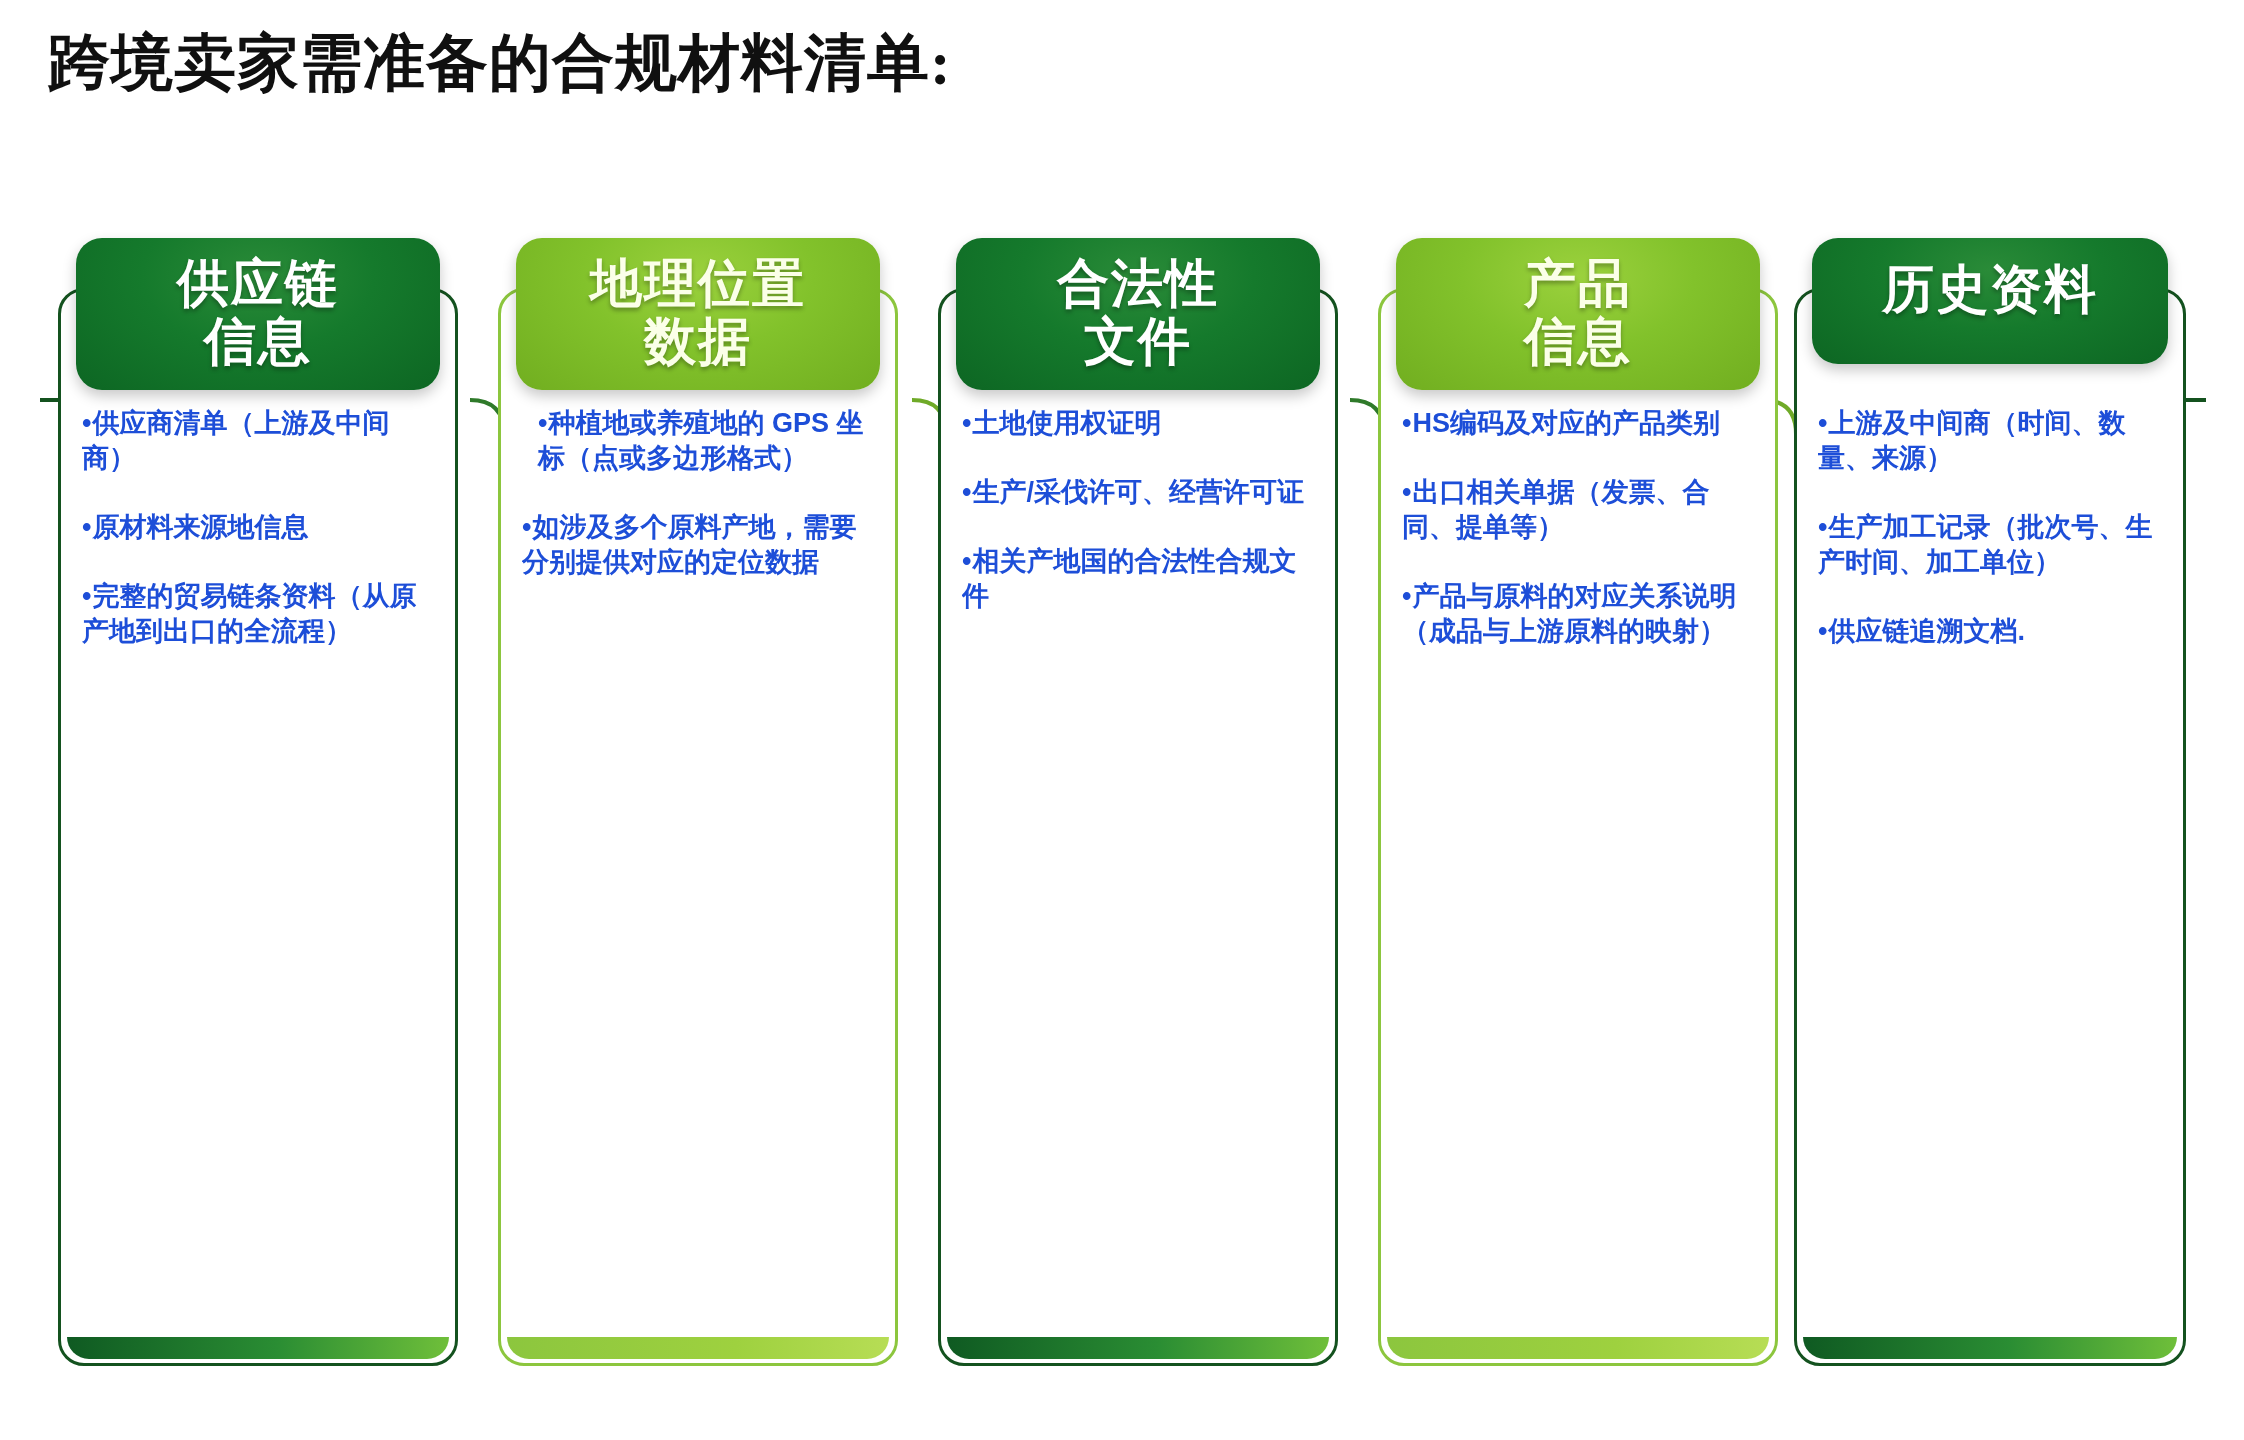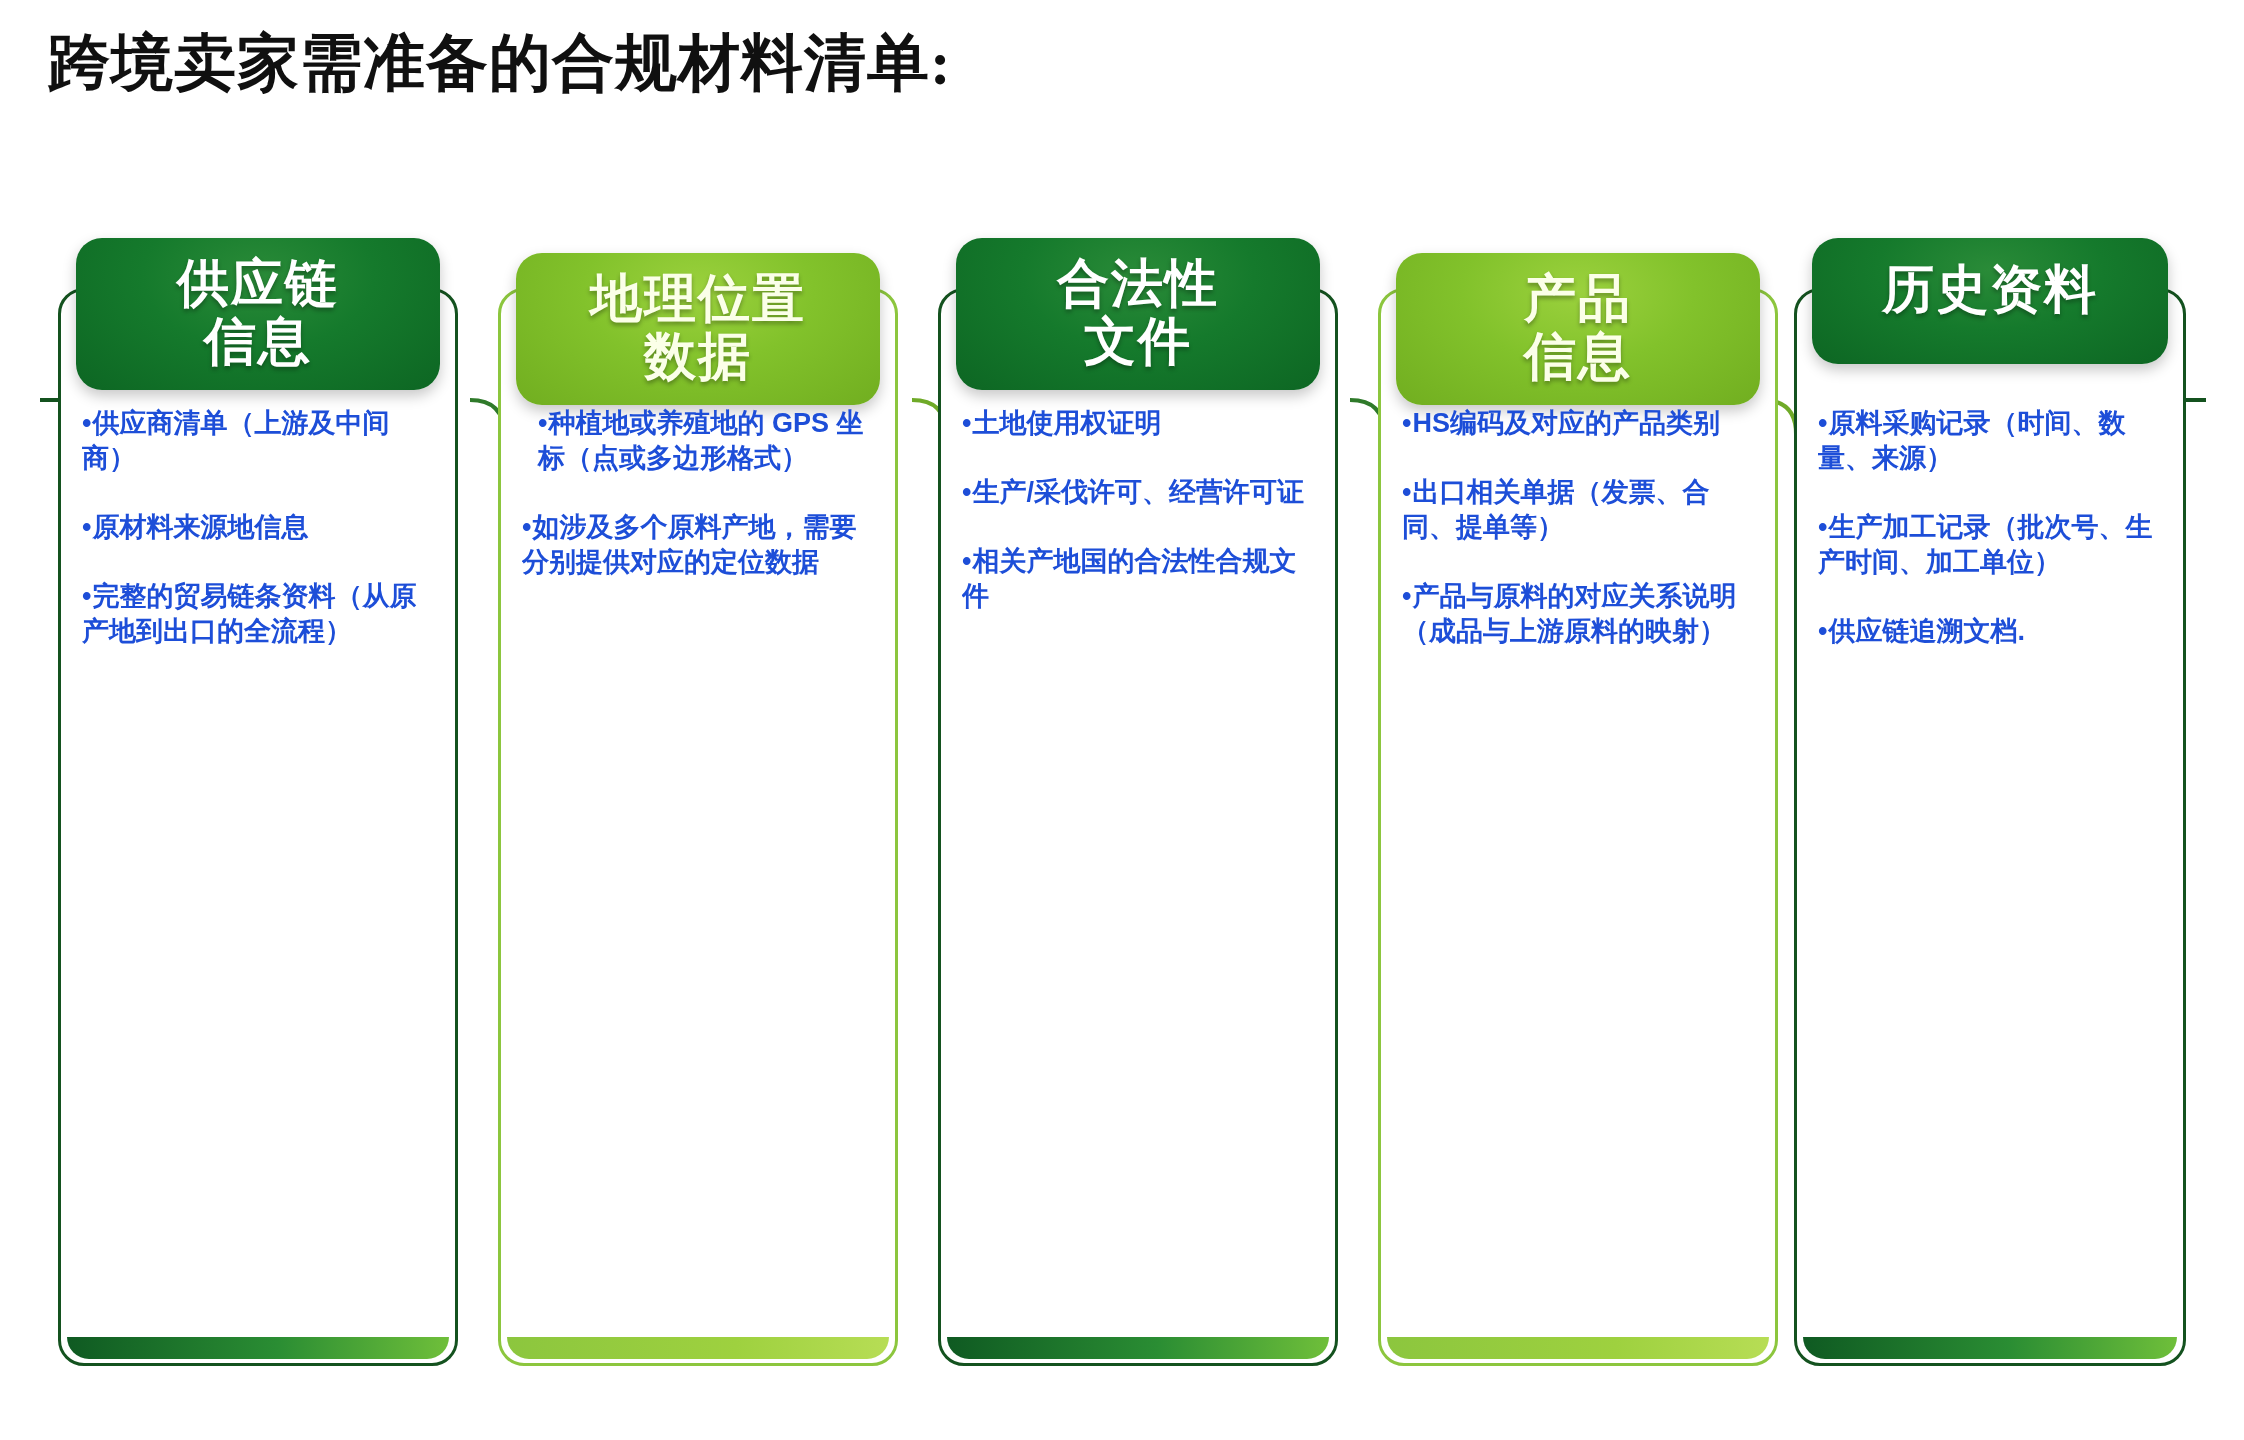--- a/index.html
+++ b/index.html
@@ -98,21 +98,20 @@
     letter-spacing: 2px;
     text-shadow: 0 3px 4px rgba(0,0,0,0.30);
     box-shadow: 0 6px 14px rgba(0,0,0,0.22);
   }
   .pill-dark {
     background: radial-gradient(ellipse at 50% 25%, #2a8b38 0%, #157a2c 45%, #0d6623 100%);
   }
   .pill-light {
     background: radial-gradient(ellipse at 50% 25%, #9bd13d 0%, #82c22b 45%, #71ae20 100%);
     color: #fbffe8;
-    margin-top: 15px;
   }
   .header-pill.single-line { padding-top: 22px; padding-bottom: 46px; }
 
   
   .body {
     position: absolute;
     left: 24px;
     right: 18px;
     top: 118px;
     bottom: 34px;
@@ -227,20 +226,20 @@
     </div>
 
     <div class="col col-4">
       <div class="card-shell shell-dark">
         <div class="foot foot-dark"></div>
       </div>
       <div class="header-pill pill-dark single-line" style="width:356px;">
         <div>历史资料</div>
       </div>
       <div class="body">
-        <div class="bullet">原料采购记录（时间、数量、来源）</div>
+        <div class="bullet">上游及中间商（时间、数量、来源）</div>
         <div class="bullet">生产加工记录（批次号、生产时间、加工单位）</div>
         <div class="bullet">供应链追溯文档.</div>
       </div>
     </div>
 
   </div>
 </div>
 
 </body></html>

